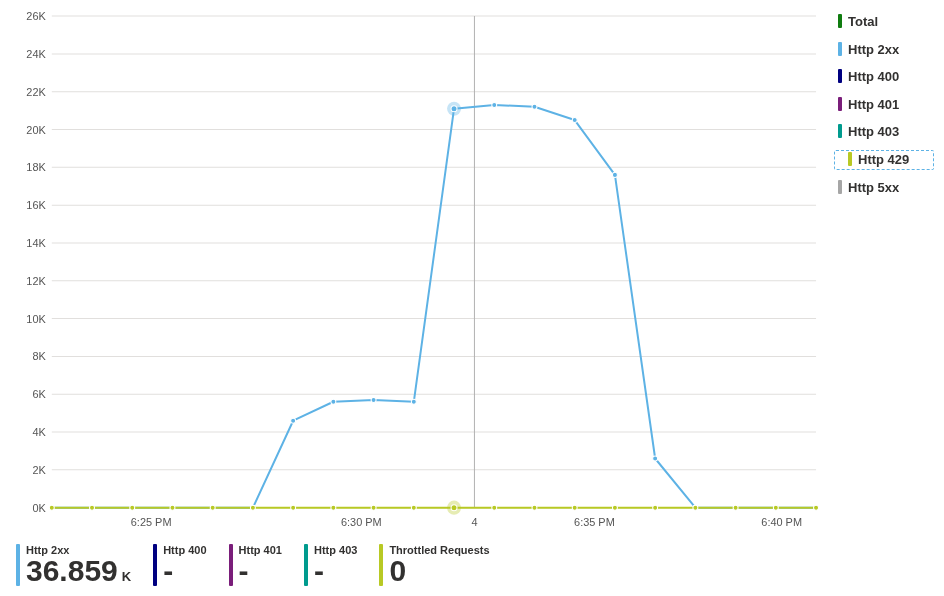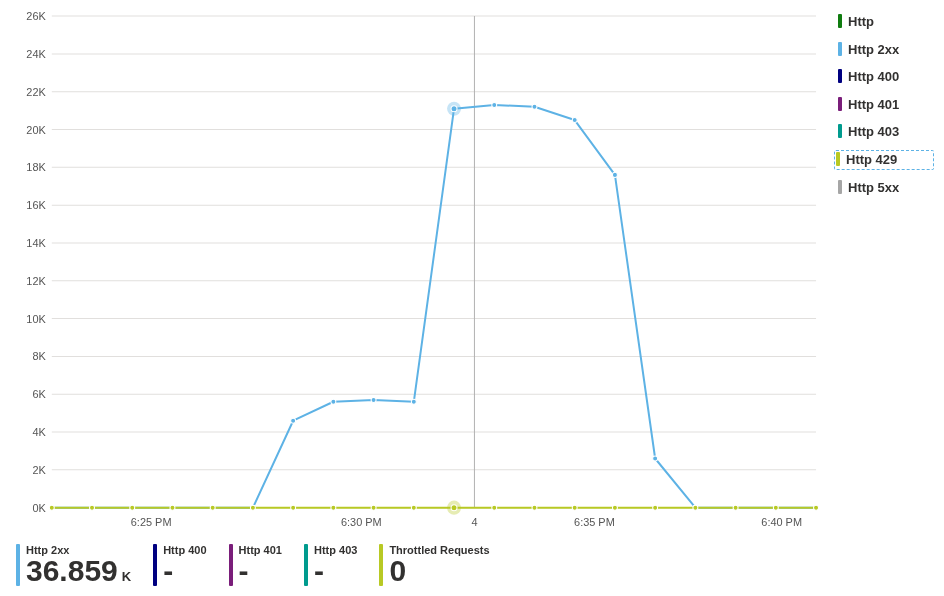--- a/index.html
+++ b/index.html
@@ -42,21 +42,21 @@
     display: flex;
     align-items: flex-start;
     margin-bottom: 8px;
     padding: 2px 4px;
     cursor: pointer;
     line-height: 1.2;
   }
   .legend-item.selected {
     border: 1px dashed #5db2e5;
     border-radius: 2px;
-    padding: 1px 1px;
+    padding: 1px 13px;
   }
   .legend-swatch {
     width: 4px;
     height: 14px;
     margin-right: 6px;
     flex-shrink: 0;
     border-radius: 1px;
   }
   .legend-label {
     font-size: 13px;
@@ -171,21 +171,21 @@
           <circle cx="810" cy="492" r="2.5" fill="#b8c924" class="point"></circle>
           <circle cx="446.2105263157895" cy="97.59230769230768" r="7" class="hover-halo"></circle>
           <circle cx="446.2105263157895" cy="97.59230769230768" r="3" fill="#5db2e5" class="point"></circle>
           <circle cx="446.2105263157895" cy="492" r="7" fill="rgba(184,201,36,0.35)"></circle>
           <circle cx="446.2105263157895" cy="492" r="3" fill="#b8c924" class="point"></circle>
         </svg>
     </div>
     <div class="legend" id="legend">
         <div class="legend-item">
           <div class="legend-swatch" style="background: rgb(16, 124, 16);"></div>
-          <span class="legend-label">Http</span>
+          <span class="legend-label">Total</span>
         </div>
         <div class="legend-item">
           <div class="legend-swatch" style="background: rgb(93, 178, 229);"></div>
           <span class="legend-label">Http 2xx</span>
         </div>
         <div class="legend-item">
           <div class="legend-swatch" style="background: rgb(0, 0, 128);"></div>
           <span class="legend-label">Http 400</span>
         </div>
         <div class="legend-item">

